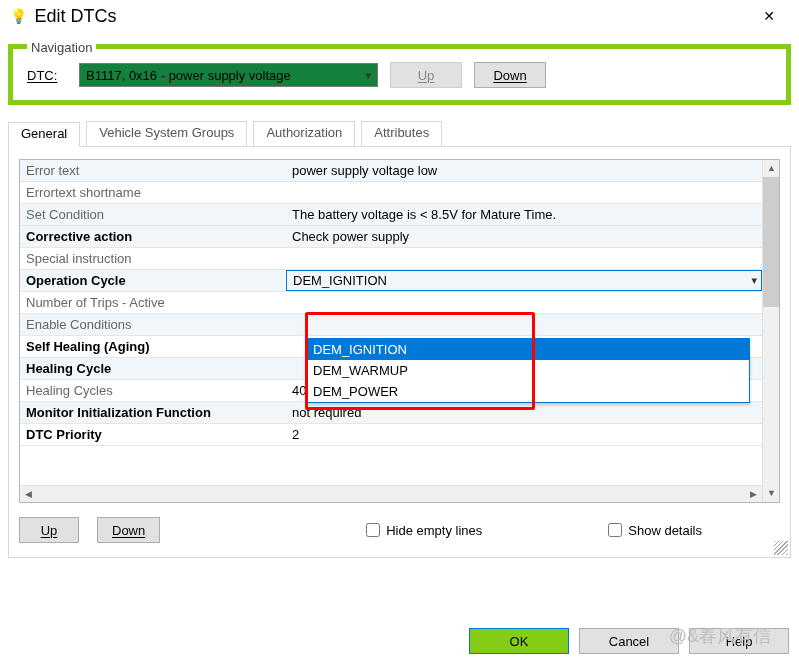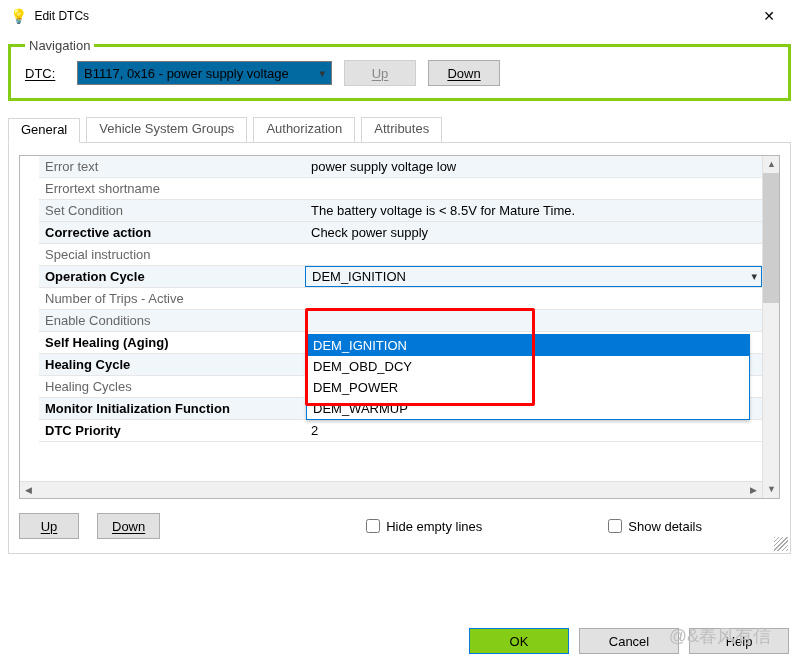--- a/index.html
+++ b/index.html
@@ -4,32 +4,32 @@
   <style>
     * {
       box-sizing: border-box;
       font-family: "Segoe UI", Tahoma, sans-serif;
       font-size: 13px;
     }
     body { margin: 0; background: #fff; color: #000; }
     .window { width: 799px; height: 664px; position: relative; background: #fff; }
     .titlebar { display: flex; align-items: center; height: 32px; padding: 0 10px; }
     .titlebar-icon { margin-right: 7px; font-size: 14px; }
-    .titlebar-title { flex: 1; font-size: 12px; }
+    .titlebar-title { flex: 1; font-size: 18px; }
     .titlebar-close { width: 40px; text-align: center; font-size: 14px; cursor: pointer; }
     .content { padding: 8px; }
     .fieldset {
-      border: 3px solid #84cc16; margin: 4px 0 16px; padding: 12px 10px 12px 14px;
+      border: 5px solid #84cc16; margin: 4px 0 16px; padding: 12px 10px 12px 14px;
     }
     .legend { position: relative; top: -21px; background: #fff; display: inline-block; padding: 0 4px; color: #444; }
     .nav-row { display: flex; align-items: center; gap: 12px; margin-top: -14px; }
     .nav-label { text-decoration: underline; text-underline-offset: 2px; color: #000; min-width: 40px; }
     .select {
-      border: 1px solid #7a7a7a; height: 24px; padding: 1px 22px 1px 6px; background: #0369a1;
-      display: inline-flex; align-items: center; width: 255px; justify-content: space-between;
+      border: 1px solid #7a7a7a; height: 24px; padding: 1px 22px 1px 6px; background: #15803d;
+      display: inline-flex; align-items: center; width: 299px; justify-content: space-between;
       position: relative;
     }
     .select::after { content: "▾"; position: absolute; right: 6px; color: #333; font-size: 11px; }
     .btn {
       border: 1px solid #adadad; background: #e1e1e1; min-width: 72px; height: 26px;
       display: inline-flex; align-items: center; justify-content: center; cursor: pointer;
       padding: 0 14px;
     }
     .btn.disabled { color: #888; cursor: default; background: #e1e1e1; border-color: #cfcfcf; }
     .btn .ul { text-decoration: underline; text-underline-offset: 2px; }
@@ -42,21 +42,21 @@
       margin-right: -1px; cursor: pointer; color: #555;
     }
     .tab.active { background: #fff; color: #000; border-bottom: 1px solid #fff; position: relative; top: 1px; }
     .tab-panel {
       border: 1px solid #d6d6d6; padding: 12px 10px 14px; position: relative; z-index: 1;
     }
     .grid {
       border: 1px solid #b7b7b7; height: 344px; position: relative; display: flex;
     }
     .grid-body { flex: 1; overflow: hidden; }
-    .row { display: flex; height: 22px; border-bottom: 1px solid #e6e6e6; background: #fff; margin-left: 19px; }
+    .row { display: flex; height: 22px; border-bottom: 1px solid #e6e6e6; background: #fff; }
     .row.alt { background: #f0f6fa; }
     .cell-l { width: 266px; padding: 1px 6px; color: #666; display: flex; align-items: center; }
     .cell-l.bold { font-weight: 700; color: #000; }
     .cell-r { flex: 1; padding: 1px 6px; display: flex; align-items: center; position: relative; }
     .grid-scroll-v { width: 17px; background: #f0f0f0; border-left: 1px solid #e0e0e0; display: flex; flex-direction: column; }
     .scroll-thumb-v { width: 100%; height: 130px; background: #cdcdcd; margin-top: 0; }
     .scroll-arrow { width: 17px; height: 17px; text-align: center; line-height: 17px; color: #666; font-size: 9px; cursor: pointer; }
     .grid-scroll-h {
       position: absolute; bottom: 0; left: 0; right: 17px; height: 17px; background: #f0f0f0;
       border-top: 1px solid #e0e0e0; display: flex; align-items: center; justify-content: space-between;
@@ -193,23 +193,22 @@
           </div>
           <div class="grid-scroll-v">
             <span class="scroll-arrow">▲</span>
             <div class="scroll-thumb-v"></div>
             <div style="flex:1"></div>
             <span class="scroll-arrow">▼</span>
           </div>
 
           <div class="dropdown-pop">
             <div class="dd-item selected">DEM_IGNITION</div>
-            <div class="dd-item">DEM_OBD_DCY</div>
+            <div class="dd-item">DEM_WARMUP</div>
             <div class="dd-item">DEM_POWER</div>
-            <div class="dd-item">DEM_WARMUP</div>
           </div>
           <div class="redbox"></div>
         </div>
 
         <div class="panel-footer">
           <span class="btn small">
             <span class="ul">Up</span>
           </span>
           <span class="btn small">
             <span class="ul">Down</span>

